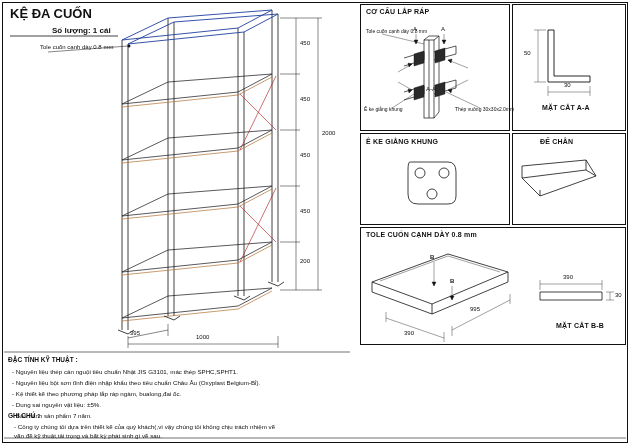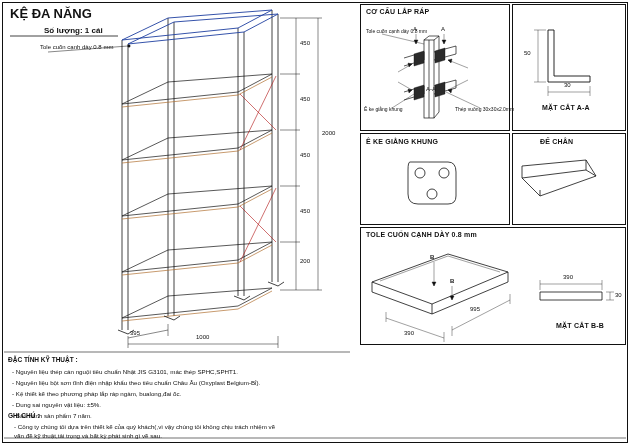--- a/index.html
+++ b/index.html
@@ -72,22 +72,22 @@
   }
   svg { position: absolute; top: 0; left: 0; overflow: visible; }
 </style>
 </head>
 <body>
 
 <div id="sheet">
 
   <div class="frame" style="left:2px; top:2px; width:626px; height:441px;"></div>
 
-  <div class="big-title" style="left:10px; top:6px;">KỆ ĐA NĂNG</div>
-  <div class="sub-title" style="left:12px; top:26px;padding-left:32px;">Số lượng: 1 cái</div>
+  <div class="big-title" style="left:10px; top:6px;">KỆ ĐA CUỐN</div>
+  <div class="sub-title" style="left:20px; top:26px;padding-left:32px;">Số lượng: 1 cái</div>
   <svg width="630" height="445">
     <line x1="10" y1="36" x2="118" y2="36" stroke="#111" stroke-width="0.8"></line>
   </svg>
 
   <svg width="630" height="445">
     <g stroke="#111" fill="none" stroke-width="0.8">
 
       <line x1="122" y1="40" x2="122" y2="330"></line>
       <line x1="128" y1="44" x2="128" y2="330"></line>
       <line x1="168" y1="18" x2="168" y2="316"></line>

